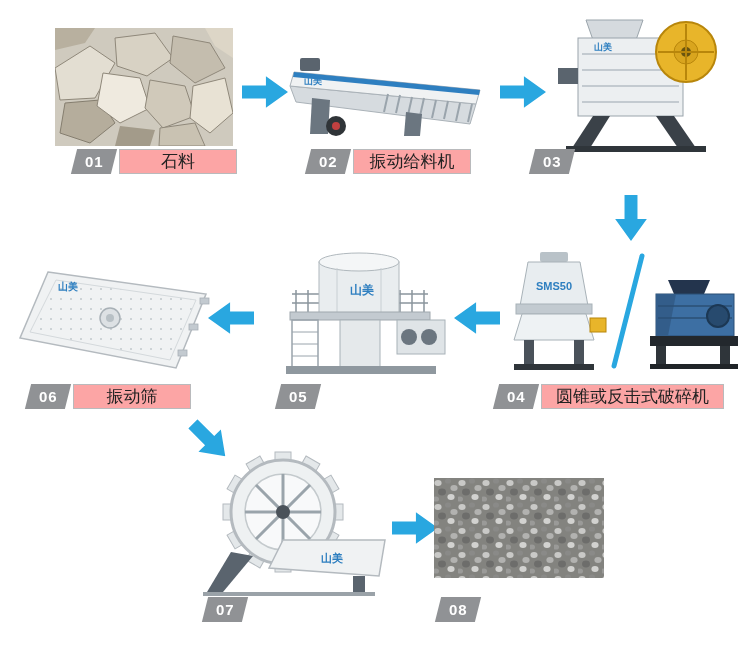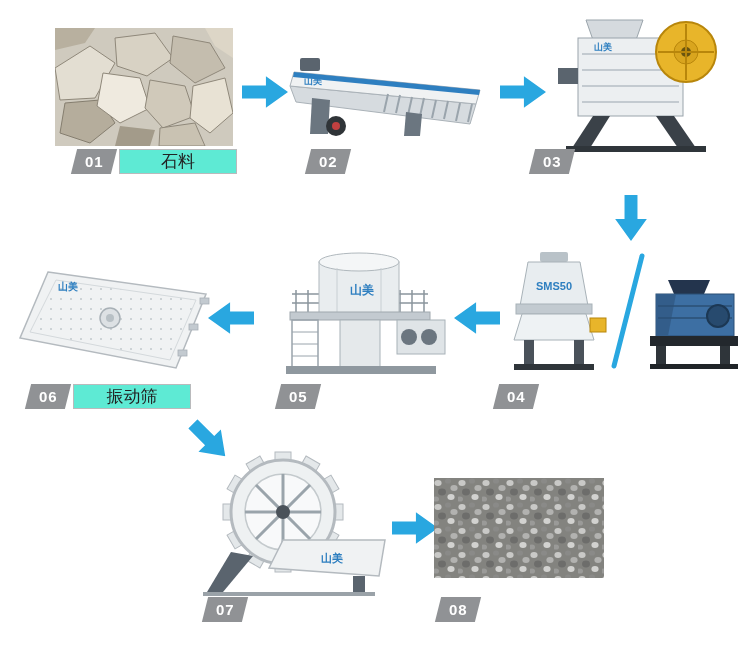--- a/index.html
+++ b/index.html
@@ -21,21 +21,21 @@
   
   .step-label{position:absolute;display:flex;align-items:stretch;height:25px;}
   .badge{
     width:40px;background:var(--badge_bg,#909295);
     transform:skewX(-14deg);
     display:flex;align-items:center;justify-content:center;
     margin-right:5px;
   }
   .badge span{transform:skewX(14deg);color:#fff;font-weight:bold;font-size:15px;letter-spacing:1px;}
   .box{
-    border:1px solid var(--box_border,#b9babc);background:#5eead4;
+    border:1px solid var(--box_border,#b9babc);background:#fca5a5;
     display:flex;align-items:center;justify-content:center;
     font-size:17px;color:#222;padding:0 14px;min-width:88px;white-space:nowrap;
   }
 
   svg text.logo{fill:#2e7fc0;font-weight:bold;font-family:"Liberation Sans",sans-serif;}
 </style>
 </head>
 <body>
 
 <div id="stage">
@@ -245,32 +245,34 @@
     <div class="badge">
         <span>01</span>
       </div>
     <div class="box">石料</div>
   </div>
 
   <div class="step-label" style="left:308px;top:149px;">
     <div class="badge">
         <span>02</span>
       </div>
+    <div class="box">振动给料机</div>
   </div>
 
   <div class="step-label" style="left:532px;top:149px;">
     <div class="badge">
         <span>03</span>
       </div>
   </div>
 
   <div class="step-label" style="left:496px;top:384px;">
     <div class="badge">
         <span>04</span>
       </div>
+    <div class="box">圆锥或反击式破碎机</div>
   </div>
 
   <div class="step-label" style="left:278px;top:384px;">
     <div class="badge">
         <span>05</span>
       </div>
   </div>
 
   <div class="step-label" style="left:28px;top:384px;">
     <div class="badge">

